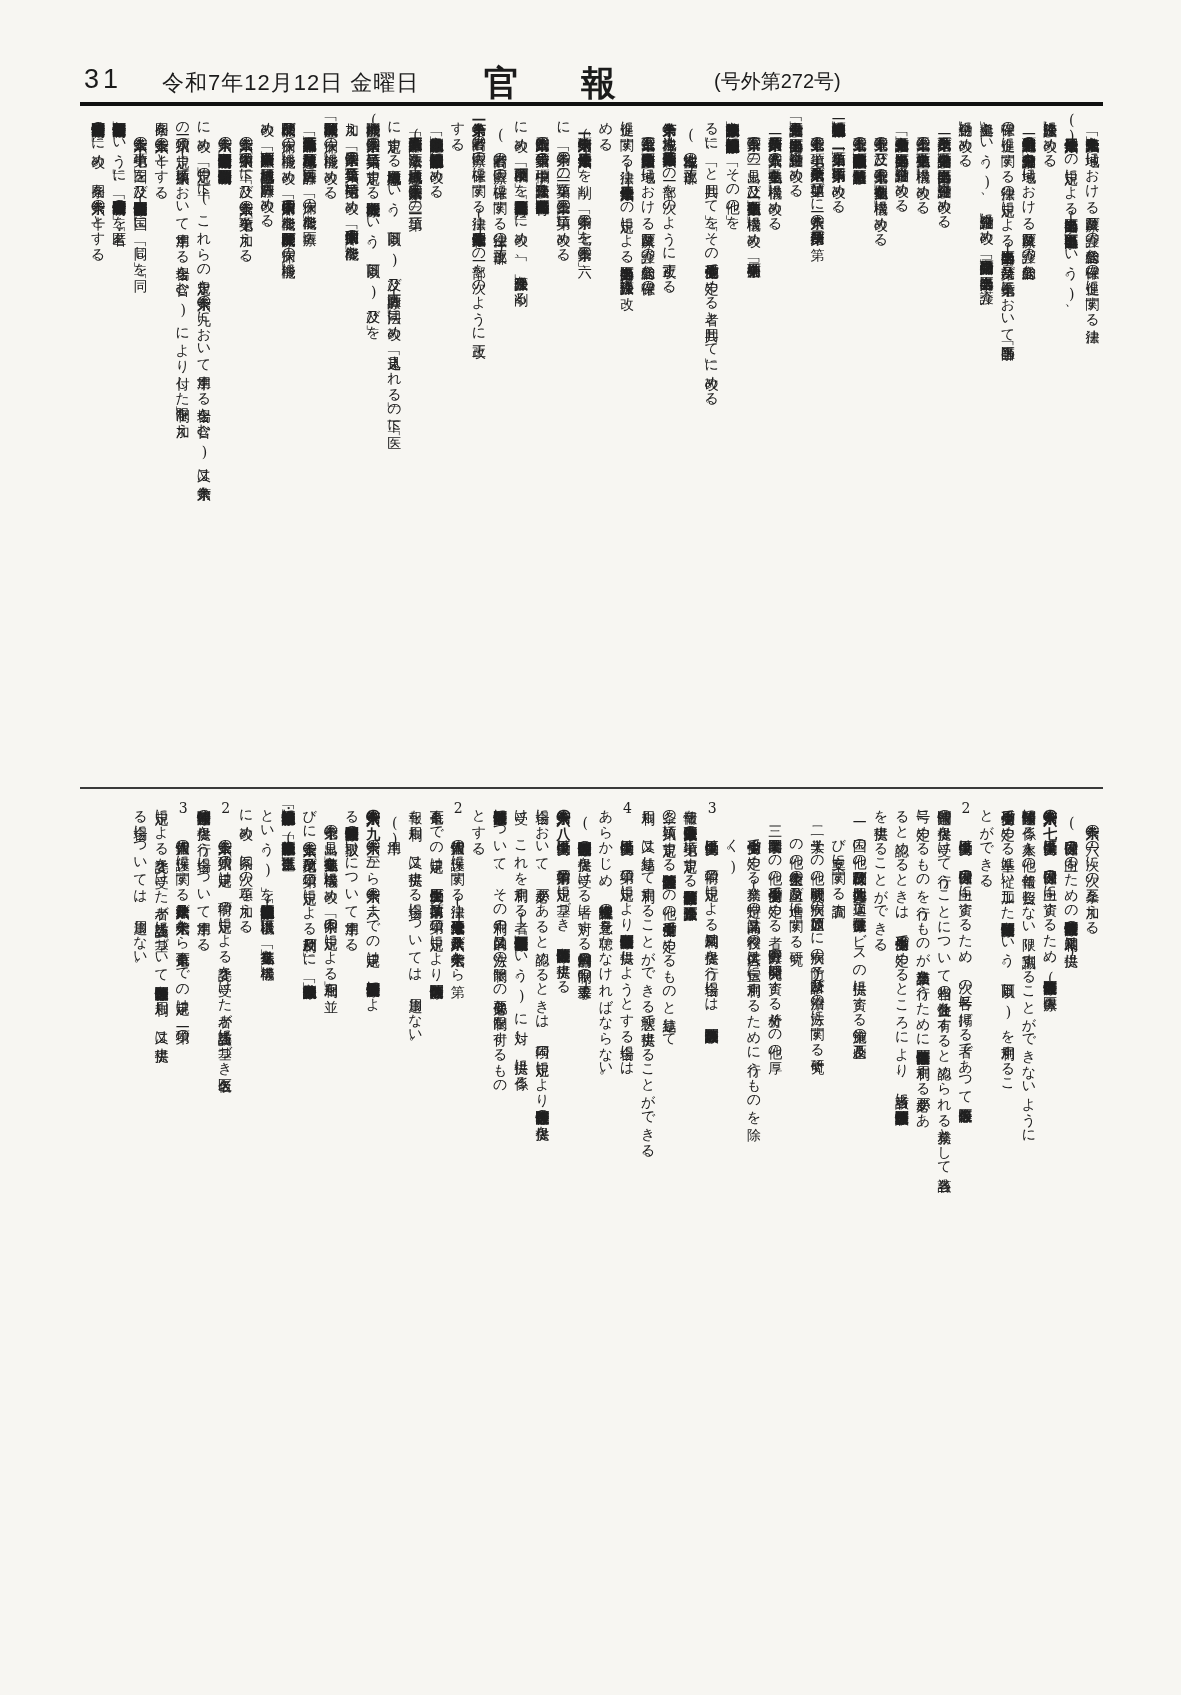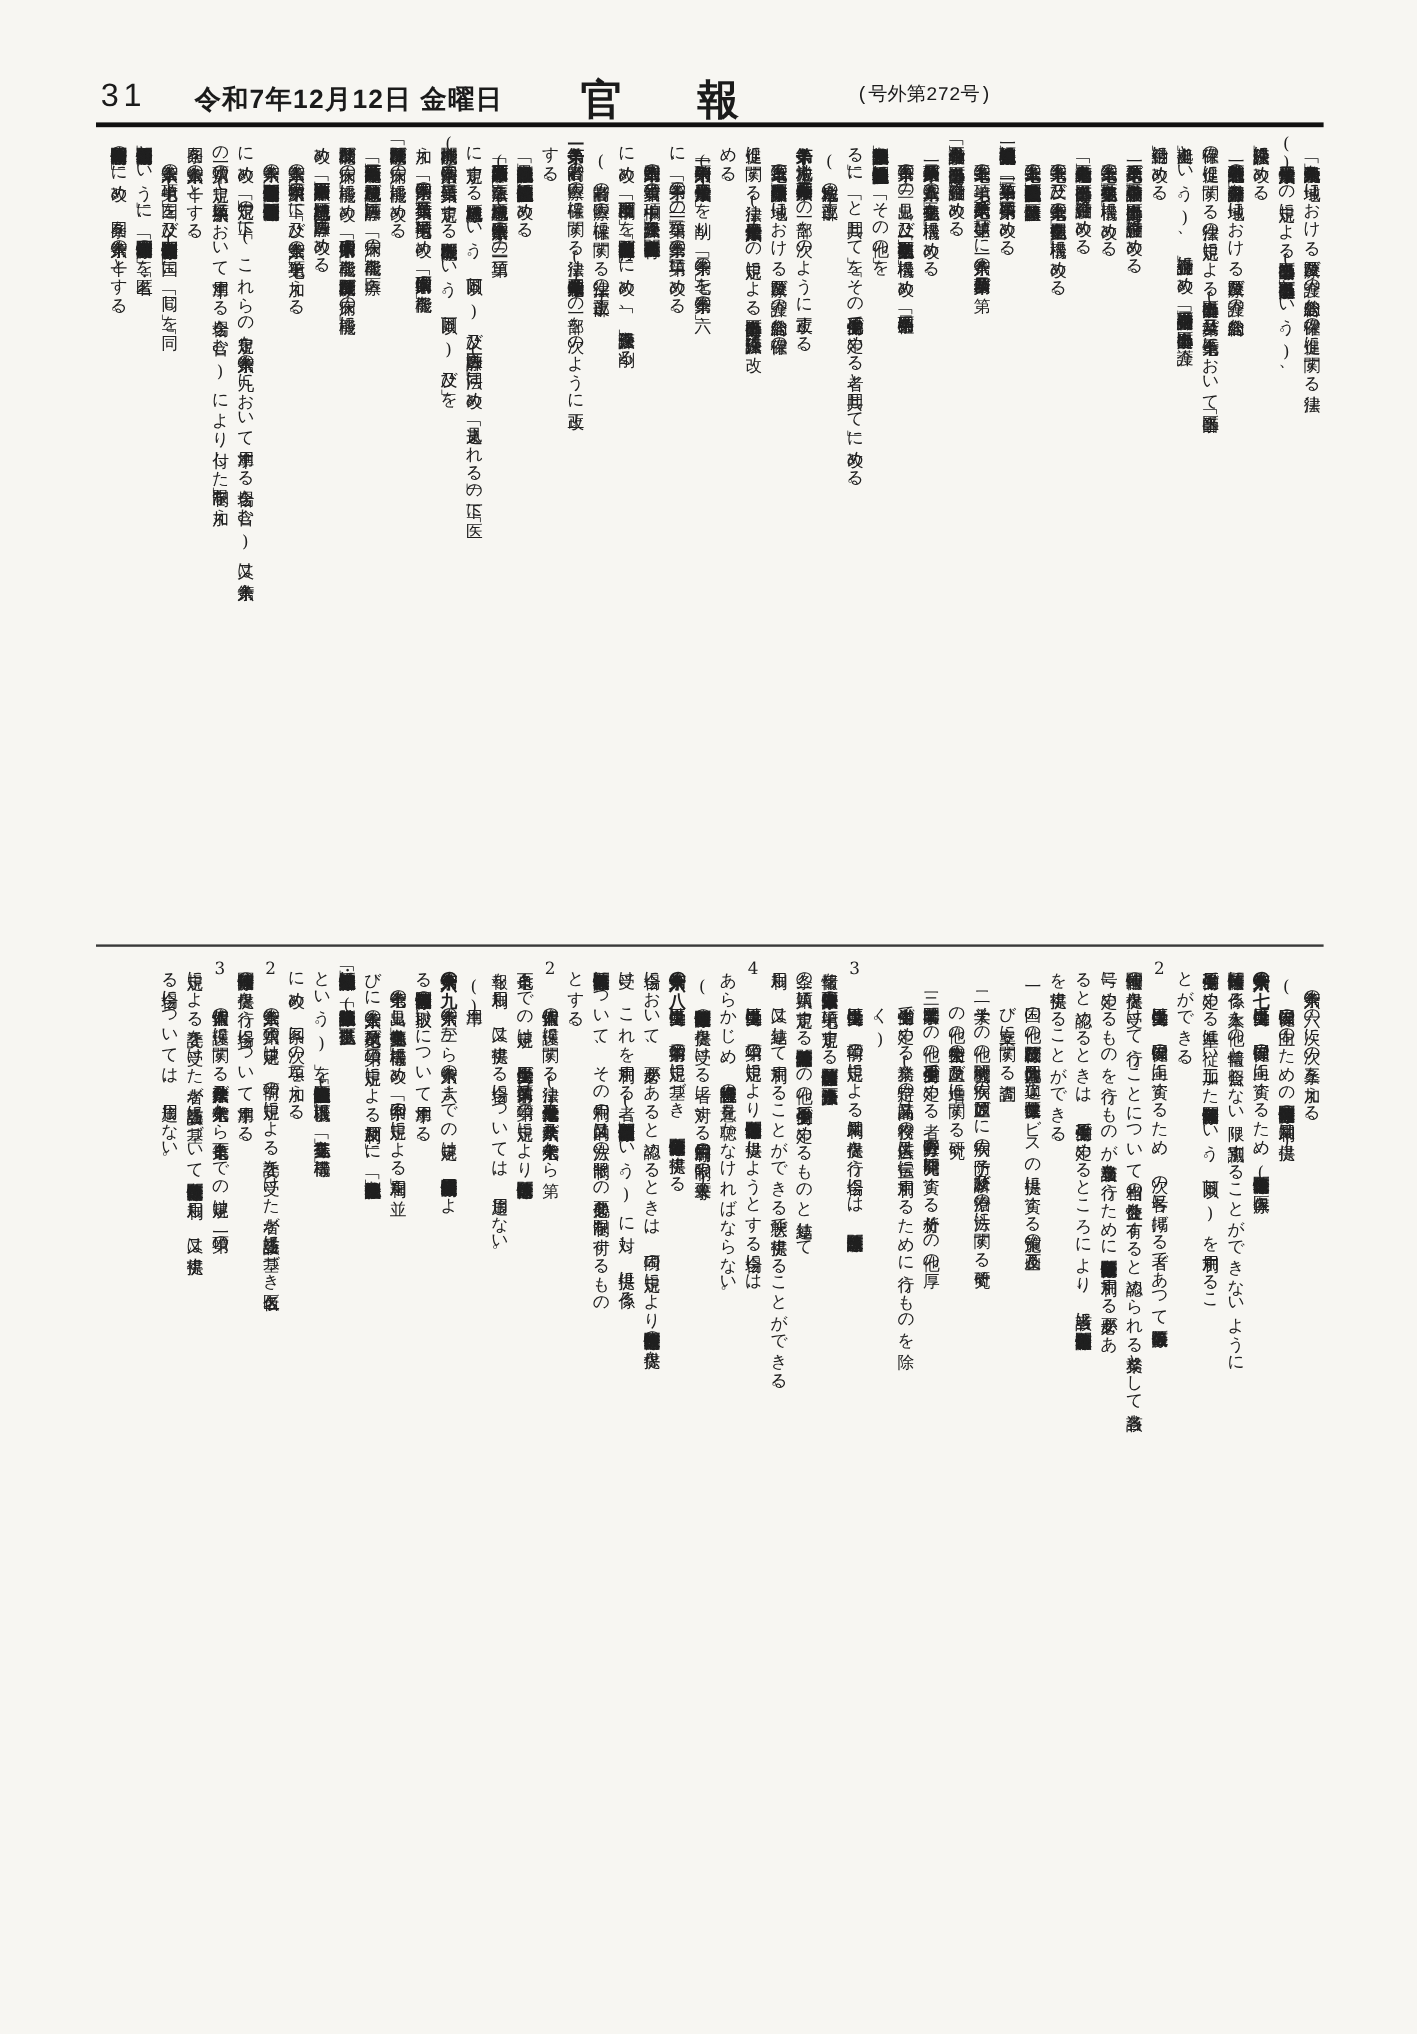--- a/index.html
+++ b/index.html
@@ -5,25 +5,25 @@
   html,body{margin:0;padding:0;}
   body{
     width:1181px;height:1695px;position:relative;overflow:hidden;
     background:#f7f6f2;color:#1b1b1b;
     font-family:"DejaVu Serif","Liberation Serif",serif;
   }
   
   .hdr-pageno{position:absolute;left:84px;top:64px;font-size:27px;letter-spacing:4px;
     font-family:"Liberation Sans","DejaVu Sans",sans-serif;font-weight:500;}
   .hdr-date{position:absolute;left:162px;top:68px;font-size:22px;
-    font-family:"Liberation Sans","DejaVu Sans",sans-serif;font-weight:700;letter-spacing:1px;}
+    font-family:"Liberation Sans","DejaVu Sans",sans-serif;font-weight:400;letter-spacing:1px;}
   .hdr-title{position:absolute;left:484px;top:60px;font-size:35px;font-weight:700;
     letter-spacing:62px;font-family:"DejaVu Serif","Liberation Serif",serif;}
-  .hdr-issue{position:absolute;left:714px;top:68px;font-size:16px;
-    font-family:Liberation Mono, monospace;font-weight:500;}
+  .hdr-issue{position:absolute;left:714px;top:68px;font-size:20px;
+    font-family:Liberation Sans, sans-serif;font-weight:500;}
   .hdr-rule{position:absolute;left:80px;top:102px;width:1023px;height:4px;background:#111;}
   .mid-rule{position:absolute;left:80px;top:787px;width:1023px;height:2px;background:#3a3a3a;}
   
   .vblock{
     position:absolute;right:78px;
     writing-mode:vertical-rl;text-orientation:upright;
     font-size:14px;color:#202020;
   }
   #block1{top:112px;height:674px;width:1018px;}
   #block2{top:800px;height:674px;width:998px;}

